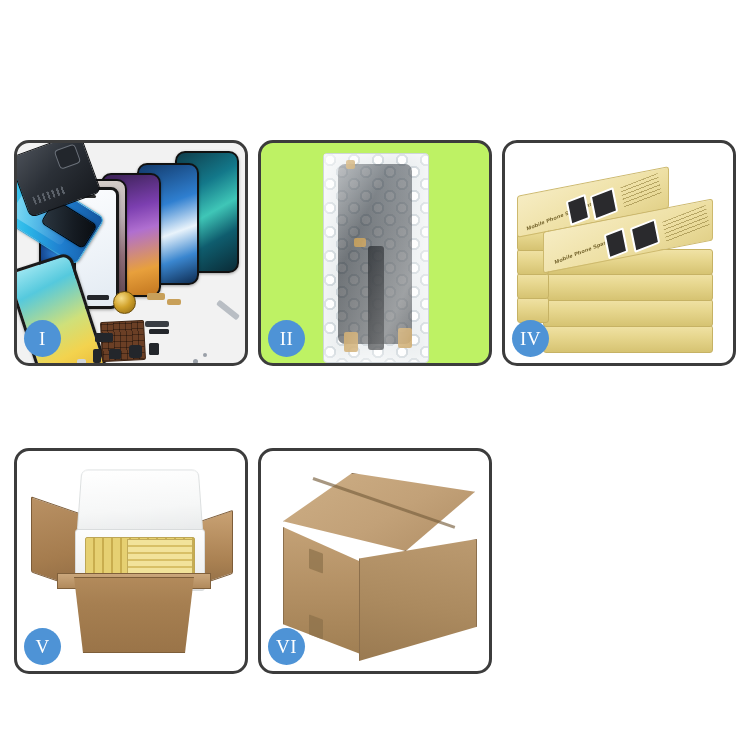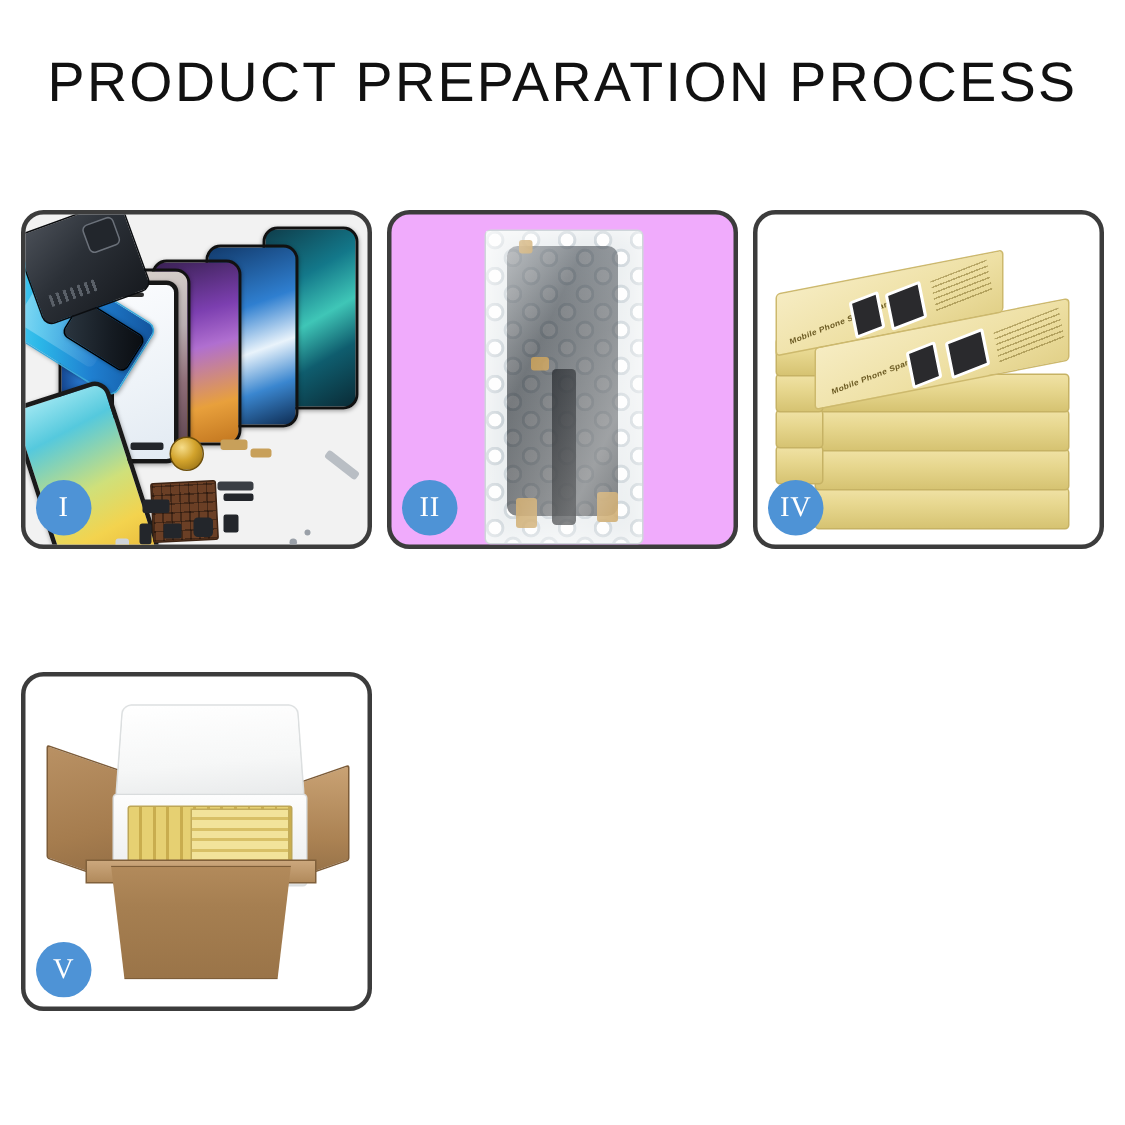--- a/index.html
+++ b/index.html
@@ -181,21 +181,21 @@
       repeating-linear-gradient(90deg,rgba(0,0,0,.35) 0 1px,transparent 1px 6px);
     border:1px solid #3d2313;
     border-radius:2px;
     transform: rotate(-3deg);
   }
   .chip { position:absolute; background:#23262b; border-radius:1.5px; }
   .flex { position:absolute; background:#c8a05a; border-radius:2px; }
   .screws { position:absolute; background:#9aa0a8; border-radius:50%; }
 
   
-  .p2 { background:#f0abfc; }
+  .p2 { background:#bef264; }
   .bubblebag {
     position:absolute; left:62px; top:10px; width:104px; height:208px;
     background:#e9edef;
     background-image:
       radial-gradient(circle at 6px 6px, rgba(255,255,255,.95) 0 4px, rgba(190,200,206,.75) 4.5px 6px, transparent 6.5px),
       radial-gradient(circle at 18px 18px, rgba(255,255,255,.95) 0 4px, rgba(190,200,206,.75) 4.5px 6px, transparent 6.5px);
     background-size: 24px 24px, 24px 24px;
     border:1px solid #cfd6da;
     border-radius:4px;
     box-shadow: inset 0 0 18px rgba(255,255,255,.8);
@@ -370,21 +370,20 @@
     transform-origin: left center;
   }
   .c-tape {
     position:absolute; background: rgba(140,112,74,.7); border-radius:1px;
   }
 </style>
 </head>
 <body>
 
 <div class="header">
-  <div class="title">PRODUCT PREPARATION PROCESS</div>
 </div>
 
 <div class="grid">
 
   <div class="panel p1">
     <div class="panel-stage">
       <div class="ph ph-e"></div>
       <div class="ph ph-d"></div>
       <div class="ph ph-c"></div>
       <div class="ph ph-b"></div>
@@ -471,14 +470,25 @@
       <div class="v-foamlid"></div>
       <div class="v-foambody"></div>
       <div class="v-inner"></div>
       <div class="v-inner2"></div>
       <div class="v-cartonlip"></div>
       <div class="v-cartonfront"></div>
     </div>
     <div class="badge">V</div>
   </div>
 
+  <div class="panel p6">
+    <div class="panel-stage">
+      <div class="c-top"></div>
+      <div class="c-left"></div>
+      <div class="c-right-real"></div>
+      <div class="c-seam"></div>
+      <div class="c-tape" style="left:48px;top:100px;width:14px;height:20px;transform:skewY(20deg);"></div>
+      <div class="c-tape" style="left:48px;top:166px;width:14px;height:20px;transform:skewY(20deg);"></div>
+    </div>
+    <div class="badge">VI</div>
+  </div>
 
 </div>
 
 </body></html>

